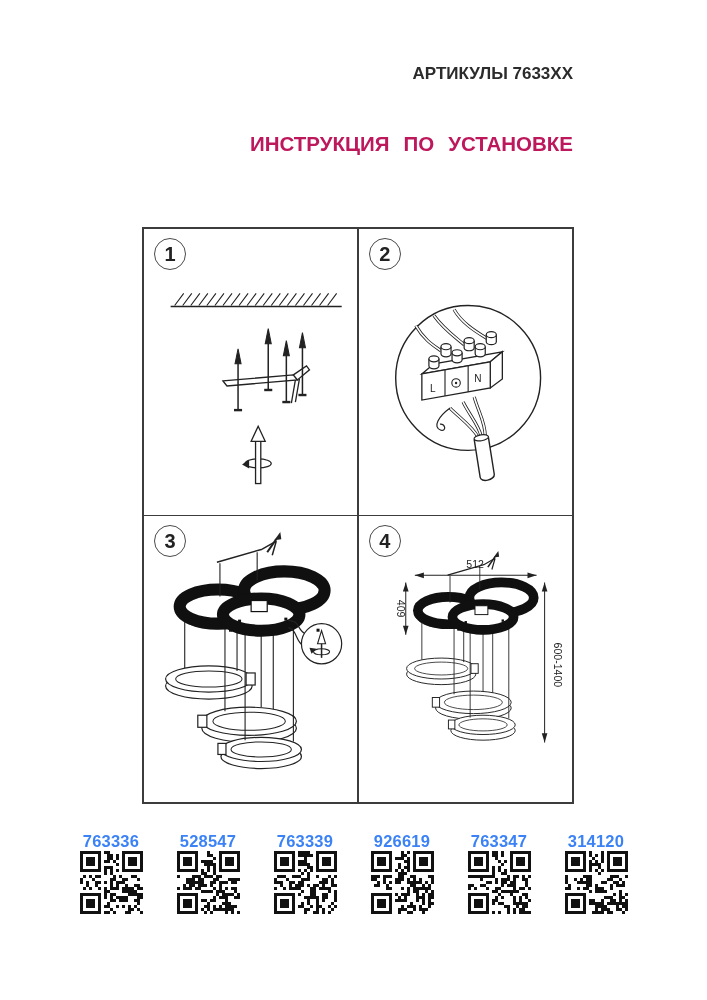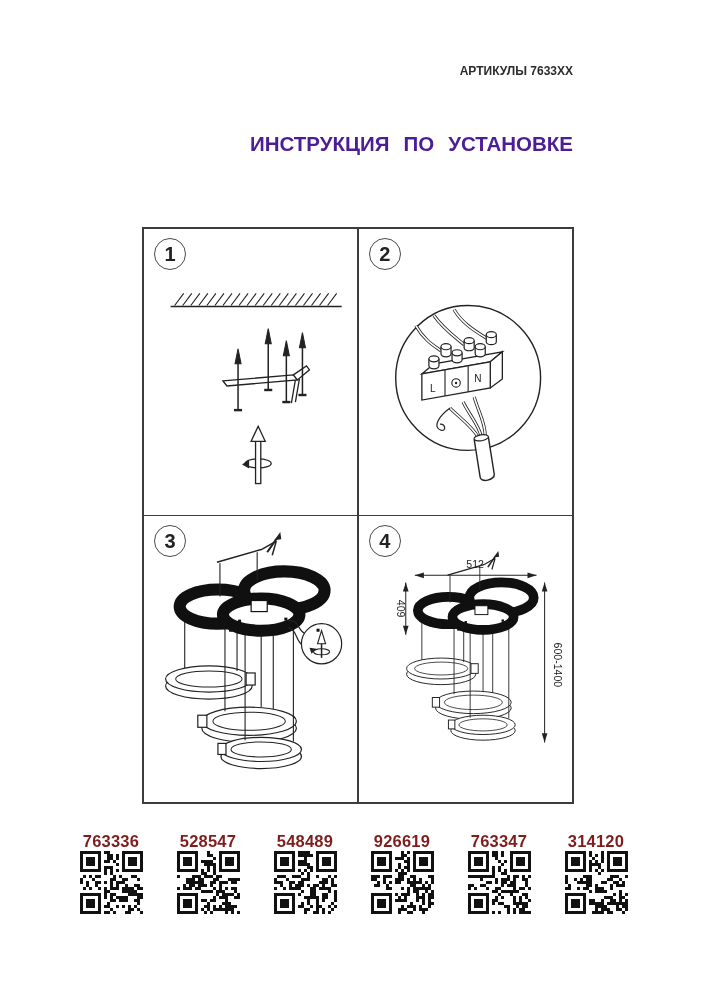--- a/index.html
+++ b/index.html
@@ -1,28 +1,28 @@
 <!DOCTYPE html>
 <html><head>
 <meta charset="utf-8">
 <style>
   html,body{margin:0;padding:0;background:#fff;}
   body{width:707px;height:1000px;position:relative;font-family:"Liberation Sans",sans-serif;color:#2d2d2d;overflow:hidden;}
   .hdr{position:absolute;right:134px;top:56px;text-align:right;}
   .series{font-size:18px;font-weight:bold;letter-spacing:.2px;color:#2b2b2b;}
-  .arts{font-size:12px;font-weight:bold;margin-top:8px;color:#2b2b2b;}
-  .doc-title{position:absolute;right:134px;top:131px;width:323px;font-weight:bold;font-size:20.5px;line-height:26px;color:#4c1d95;}
+  .arts{font-size:17px;font-weight:bold;margin-top:8px;color:#2b2b2b;}
+  .doc-title{position:absolute;right:134px;top:131px;width:323px;font-weight:bold;font-size:20.5px;line-height:26px;color:#be185d;}
   .doc-title .l{text-align:justify;text-align-last:justify;}
   .grid{position:absolute;left:142px;top:227px;width:428px;height:573px;border:2px solid #3c3c3c;background:#3c3c3c;display:grid;grid-template-rows:1fr 1fr;grid-template-columns:1fr 1fr;gap:1.5px;}
   .panel{background:#fff;position:relative;overflow:hidden;}
   .step-num{position:absolute;left:10px;top:9px;width:30px;height:30px;border:1.8px solid #4a4a4a;border-radius:50%;display:flex;align-items:center;justify-content:center;font-size:20px;font-weight:bold;color:#222;z-index:2;background:#fff;}
   .panel svg{position:absolute;left:0;top:0;width:100%;height:100%;}
   .articles{position:absolute;left:0;top:832px;width:707px;display:flex;justify-content:center;gap:33px;}
   .article{width:64px;text-align:center;}
-  .code{font-size:16.5px;font-weight:bold;color:#7f1d1d;margin-bottom:0;letter-spacing:.2px;}
+  .code{font-size:16.5px;font-weight:bold;color:#3b82f6;margin-bottom:0;letter-spacing:.2px;}
   .qr svg{display:block;margin:0 auto;}
   text{font-family:"Liberation Sans",sans-serif;}
 </style>
 </head>
 <body>
 
 <div class="hdr">
   <div class="arts">АРТИКУЛЫ 7633XX</div>
 </div>
 
@@ -668,21 +668,21 @@
           <rect x="18" y="60" width="3" height="3"></rect>
           <rect x="27" y="60" width="3" height="3"></rect>
           <rect x="33" y="60" width="3" height="3"></rect>
           <rect x="48" y="60" width="3" height="3"></rect>
           <rect x="54" y="60" width="3" height="3"></rect>
           <rect x="60" y="60" width="3" height="3"></rect>
         </svg>
       </div>
     </div>
     <div class="article">
-      <div class="code">548489</div>
+      <div class="code">763339</div>
       <div class="qr">
         <svg width="63" height="63" viewBox="0 0 63 63" fill="#111" xmlns="http://www.w3.org/2000/svg">
           <rect x="0" y="0" width="3" height="3"></rect>
           <rect x="3" y="0" width="3" height="3"></rect>
           <rect x="6" y="0" width="3" height="3"></rect>
           <rect x="9" y="0" width="3" height="3"></rect>
           <rect x="12" y="0" width="3" height="3"></rect>
           <rect x="15" y="0" width="3" height="3"></rect>
           <rect x="18" y="0" width="3" height="3"></rect>
           <rect x="24" y="0" width="3" height="3"></rect>

